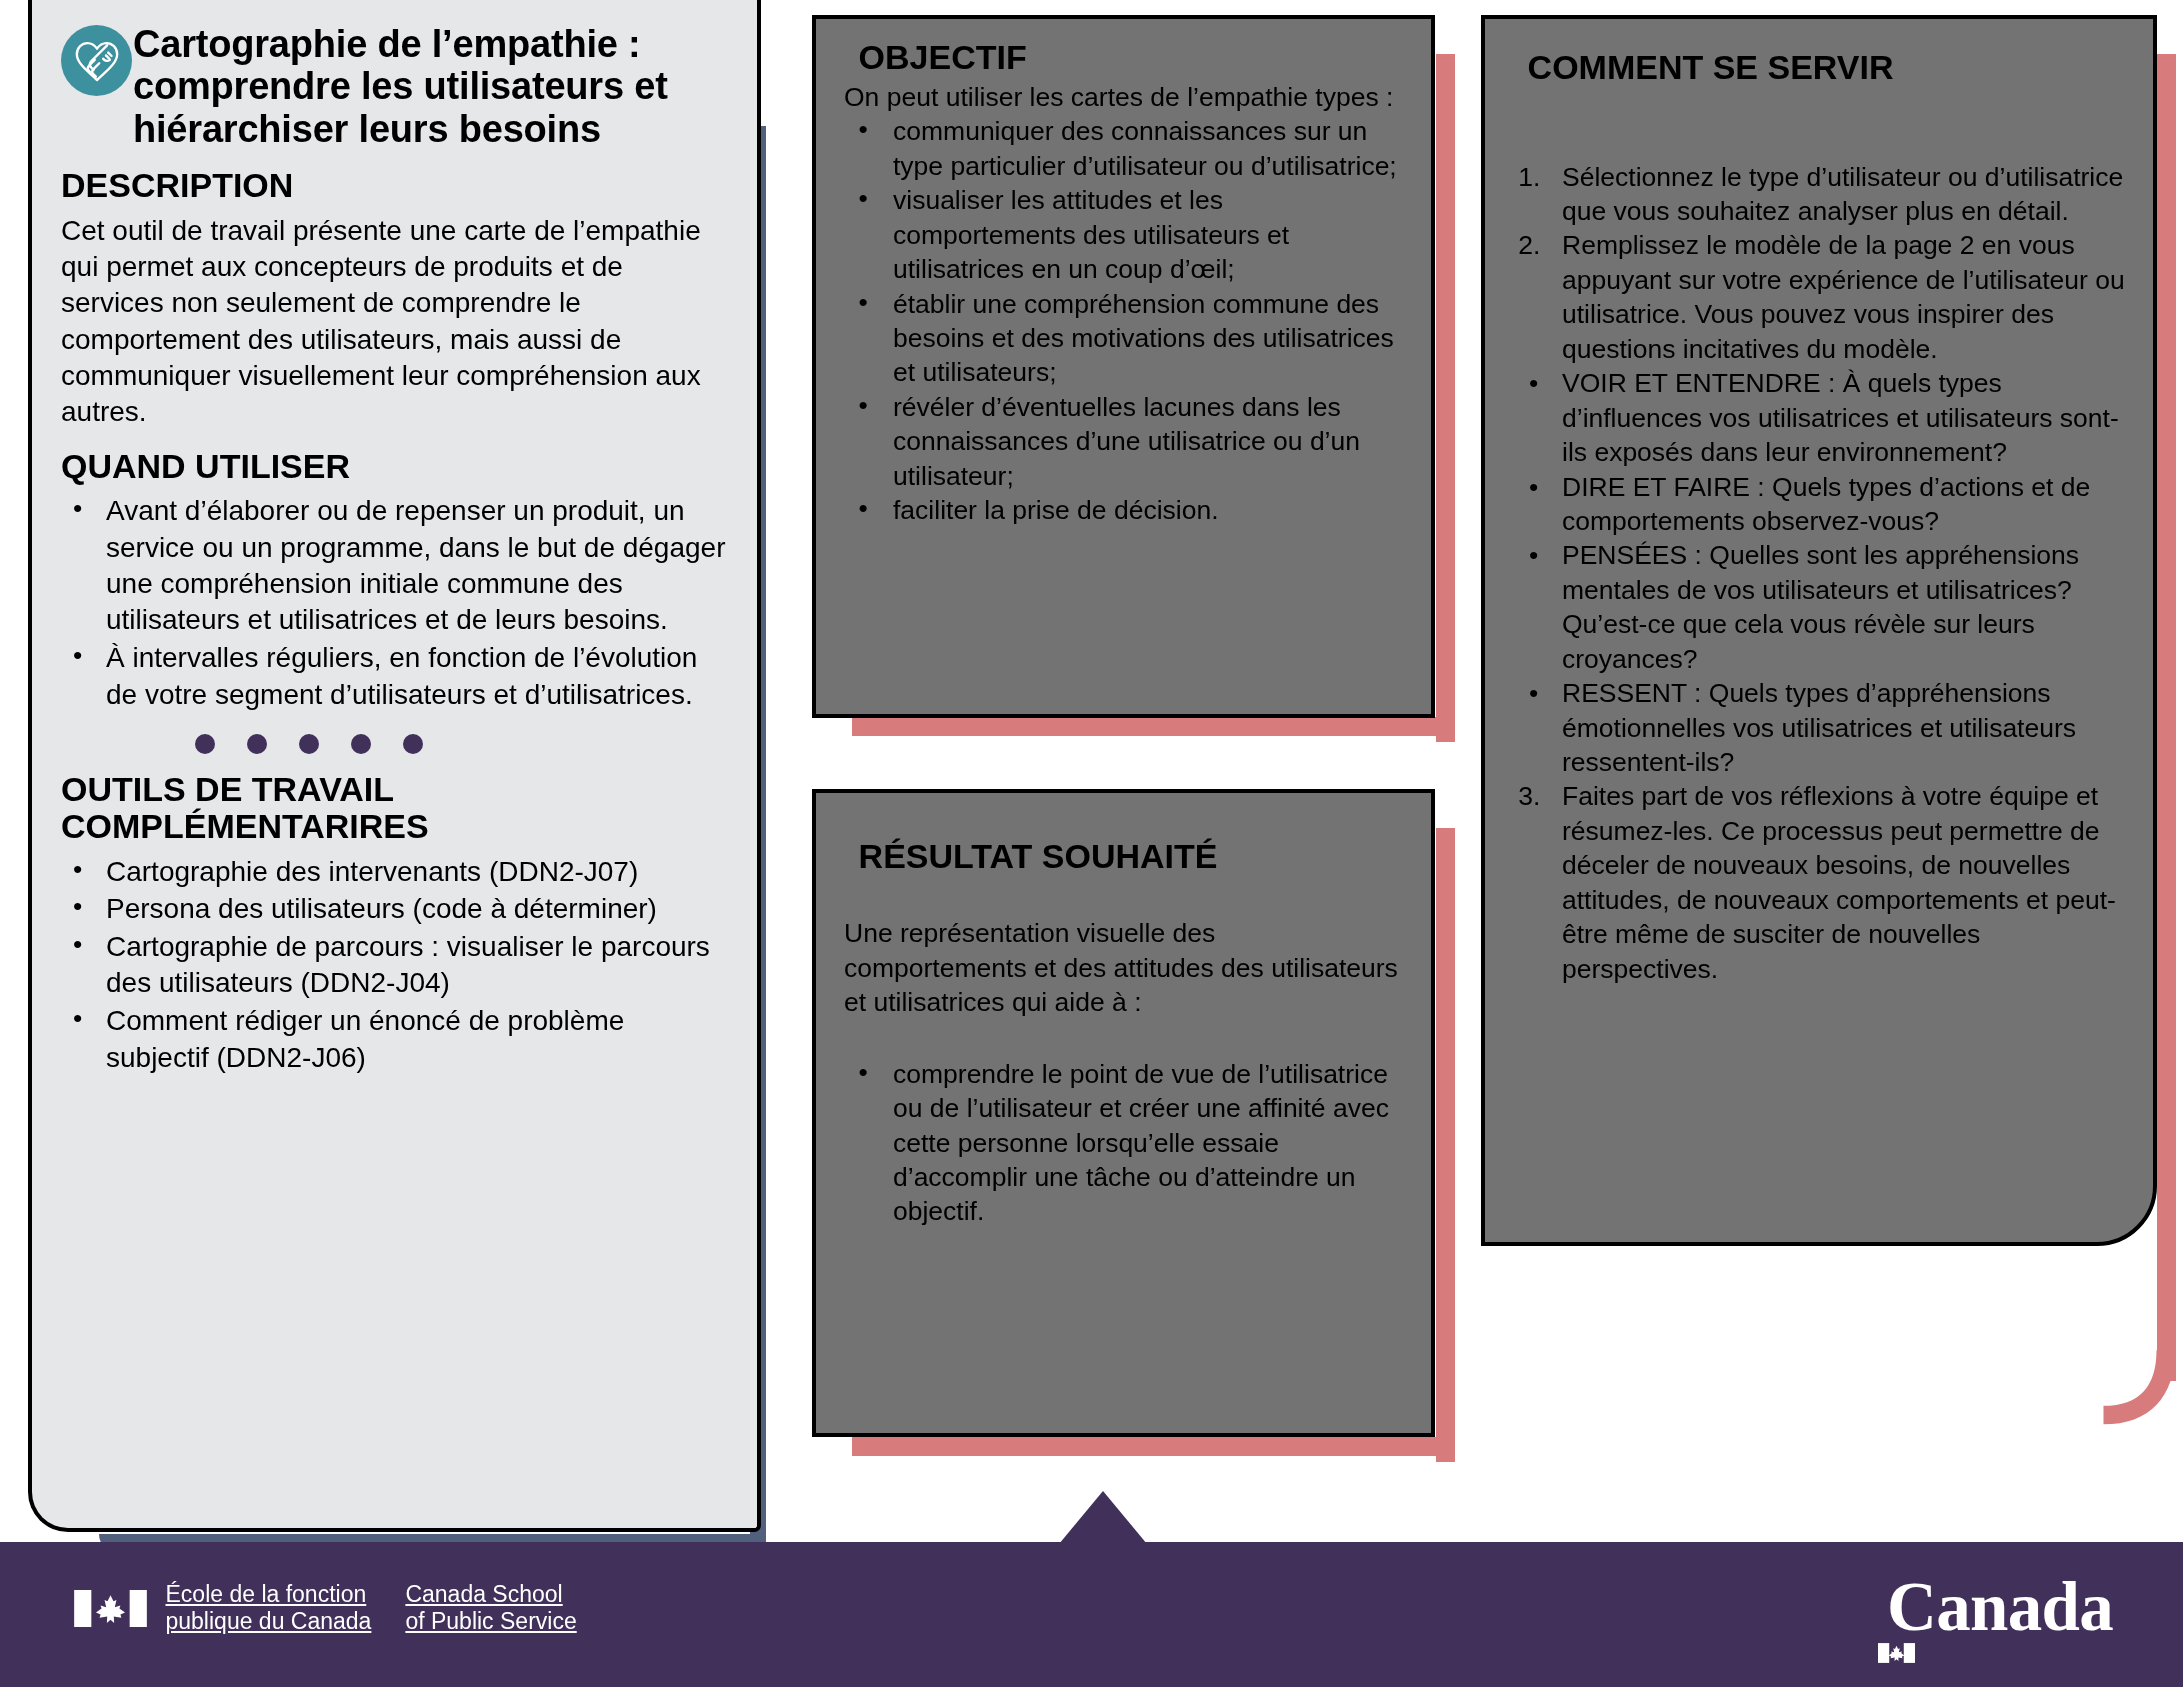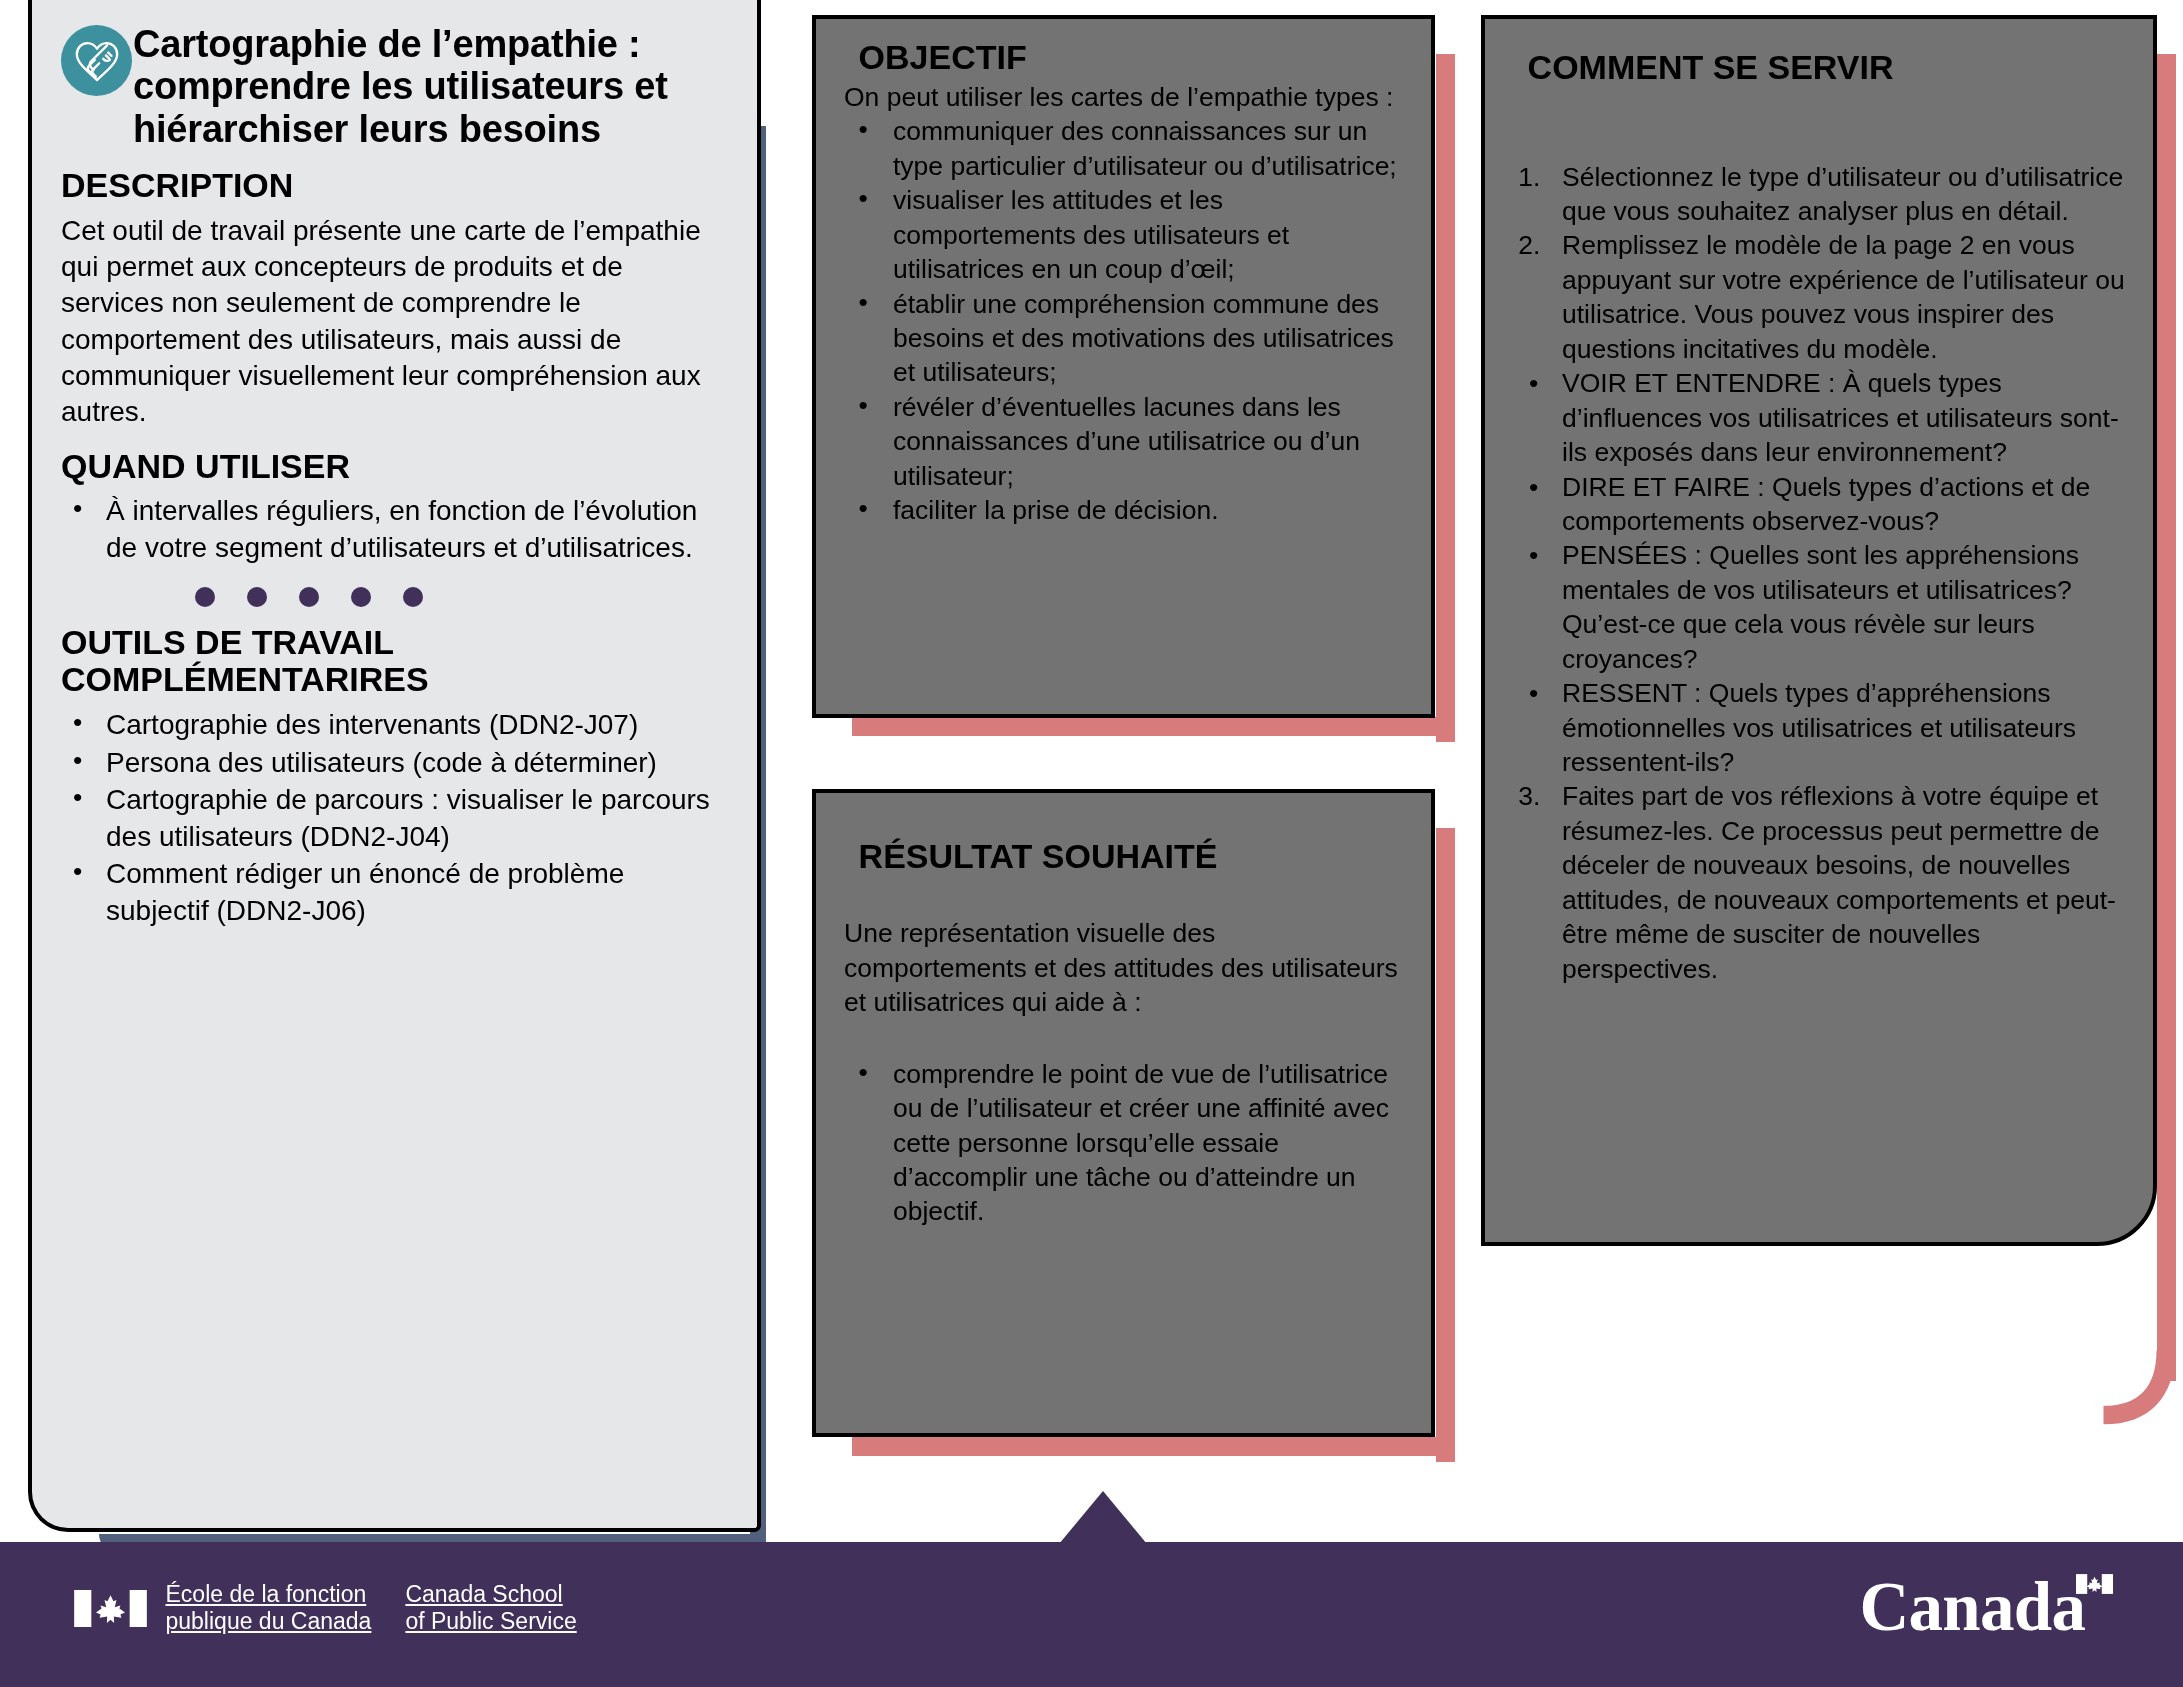--- a/index.html
+++ b/index.html
@@ -206,21 +206,21 @@
   .fip-text div {
     font-size: 23px;
     line-height: 1.18;
     font-weight: 400;
     white-space: nowrap;
     text-decoration: underline;
   }
   .canada-wordmark {
     position: absolute;
     right: 70px; top: 1573px;
-    display: flex; align-items: flex-start;
+    display: flex; align-items: flex-start; flex-direction: column;
   }
   .canada-wordmark .cw-text {
     font-family: "Liberation Serif", serif;
     font-size: 69px;
     font-weight: 700;
     color: #fff;
     line-height: 1;
     letter-spacing: -0.7px;
   }
   .canada-wordmark .cw-flag {
@@ -253,20 +253,21 @@
         </svg>
       </div>
       <div class="main-title">Cartographie de l’empathie : comprendre les utilisateurs et hiérarchiser leurs besoins</div>
     </div>
 
     <h2 class="sec">DESCRIPTION</h2>
     <p class="body">Cet outil de travail présente une carte de l’empathie qui permet aux concepteurs de produits et de services non seulement de comprendre le comportement des utilisateurs, mais aussi de communiquer visuellement leur compréhension aux autres.</p>
 
     <h2 class="sec">QUAND UTILISER</h2>
     <ul class="bul">
+      <li>Avant d’élaborer ou de repenser un produit, un service ou un programme, dans le but de dégager une compréhension initiale commune des utilisateurs et utilisatrices et de leurs besoins.</li>
       <li>À intervalles réguliers, en fonction de l’évolution de votre segment d’utilisateurs et d’utilisatrices.</li>
     </ul>
 
     <div class="dot-divider">
       <span></span>
       <span></span>
       <span></span>
       <span></span>
       <span></span>
     </div>

